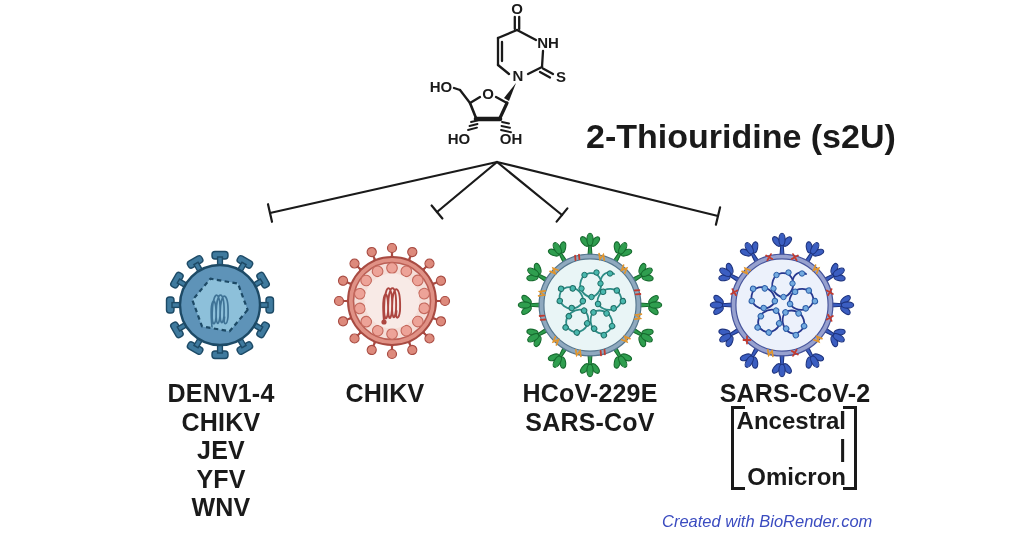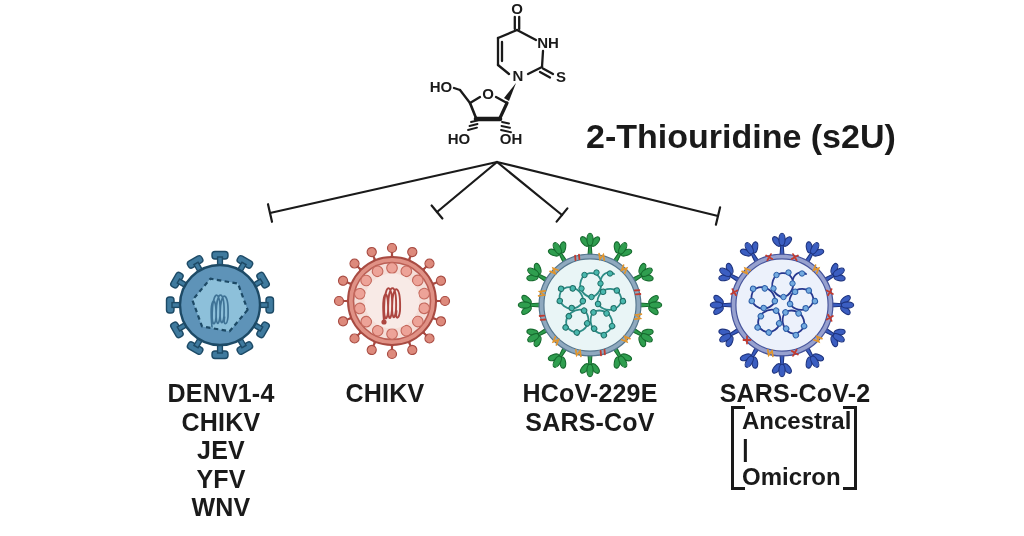--- a/index.html
+++ b/index.html
@@ -46,21 +46,21 @@
   .v4-rna{fill:none;stroke:var(--c-rna-navy,#27388f);stroke-width:1.8;stroke-linecap:round;}
   .v4-bead{fill:var(--c-bead-blue,#74abe0);stroke:#2d5fa8;stroke-width:1;}
   
   #variant-bracket{box-sizing:border-box;}
   #variant-bracket::before,#variant-bracket::after{
     content:"";position:absolute;top:0;bottom:0;width:11px;border:3px solid var(--c-text,#1a1a1a);
   }
   #variant-bracket::before{left:0;border-right:none;}
   #variant-bracket::after{right:0;border-left:none;}
   .bracket-lines{position:absolute;left:11px;right:11px;top:1px;bottom:1px;
-    display:flex;flex-direction:column;justify-content:space-between;align-items:flex-start;
+    display:flex;flex-direction:column;justify-content:space-between;align-items:flex-end;
     font-weight:bold;font-size:24px;color:var(--c-text,#1a1a1a);}
   #credit{font-style:italic;font-size:16.5px;color:var(--c-credit,#3b4cc0);}
 </style>
 </head>
 <body>
 
 <div id="canvas">
 
   <svg class="abs" style="left:420px;top:0px" width="220" height="158" viewBox="0 0 220 158">
 
@@ -319,14 +319,15 @@
   </div>
 
   <div class="abs" id="variant-bracket" style="left:731px;top:406px;width:126px;height:84px">
     <div class="bracket-lines">
       <div>Ancestral</div>
       <div>|</div>
       <div>Omicron</div>
     </div>
   </div>
 
+  <div class="abs" id="credit" style="left:662px;top:512px;width:220px">Created with BioRender.com</div>
 
 </div>
 
 </body></html>

